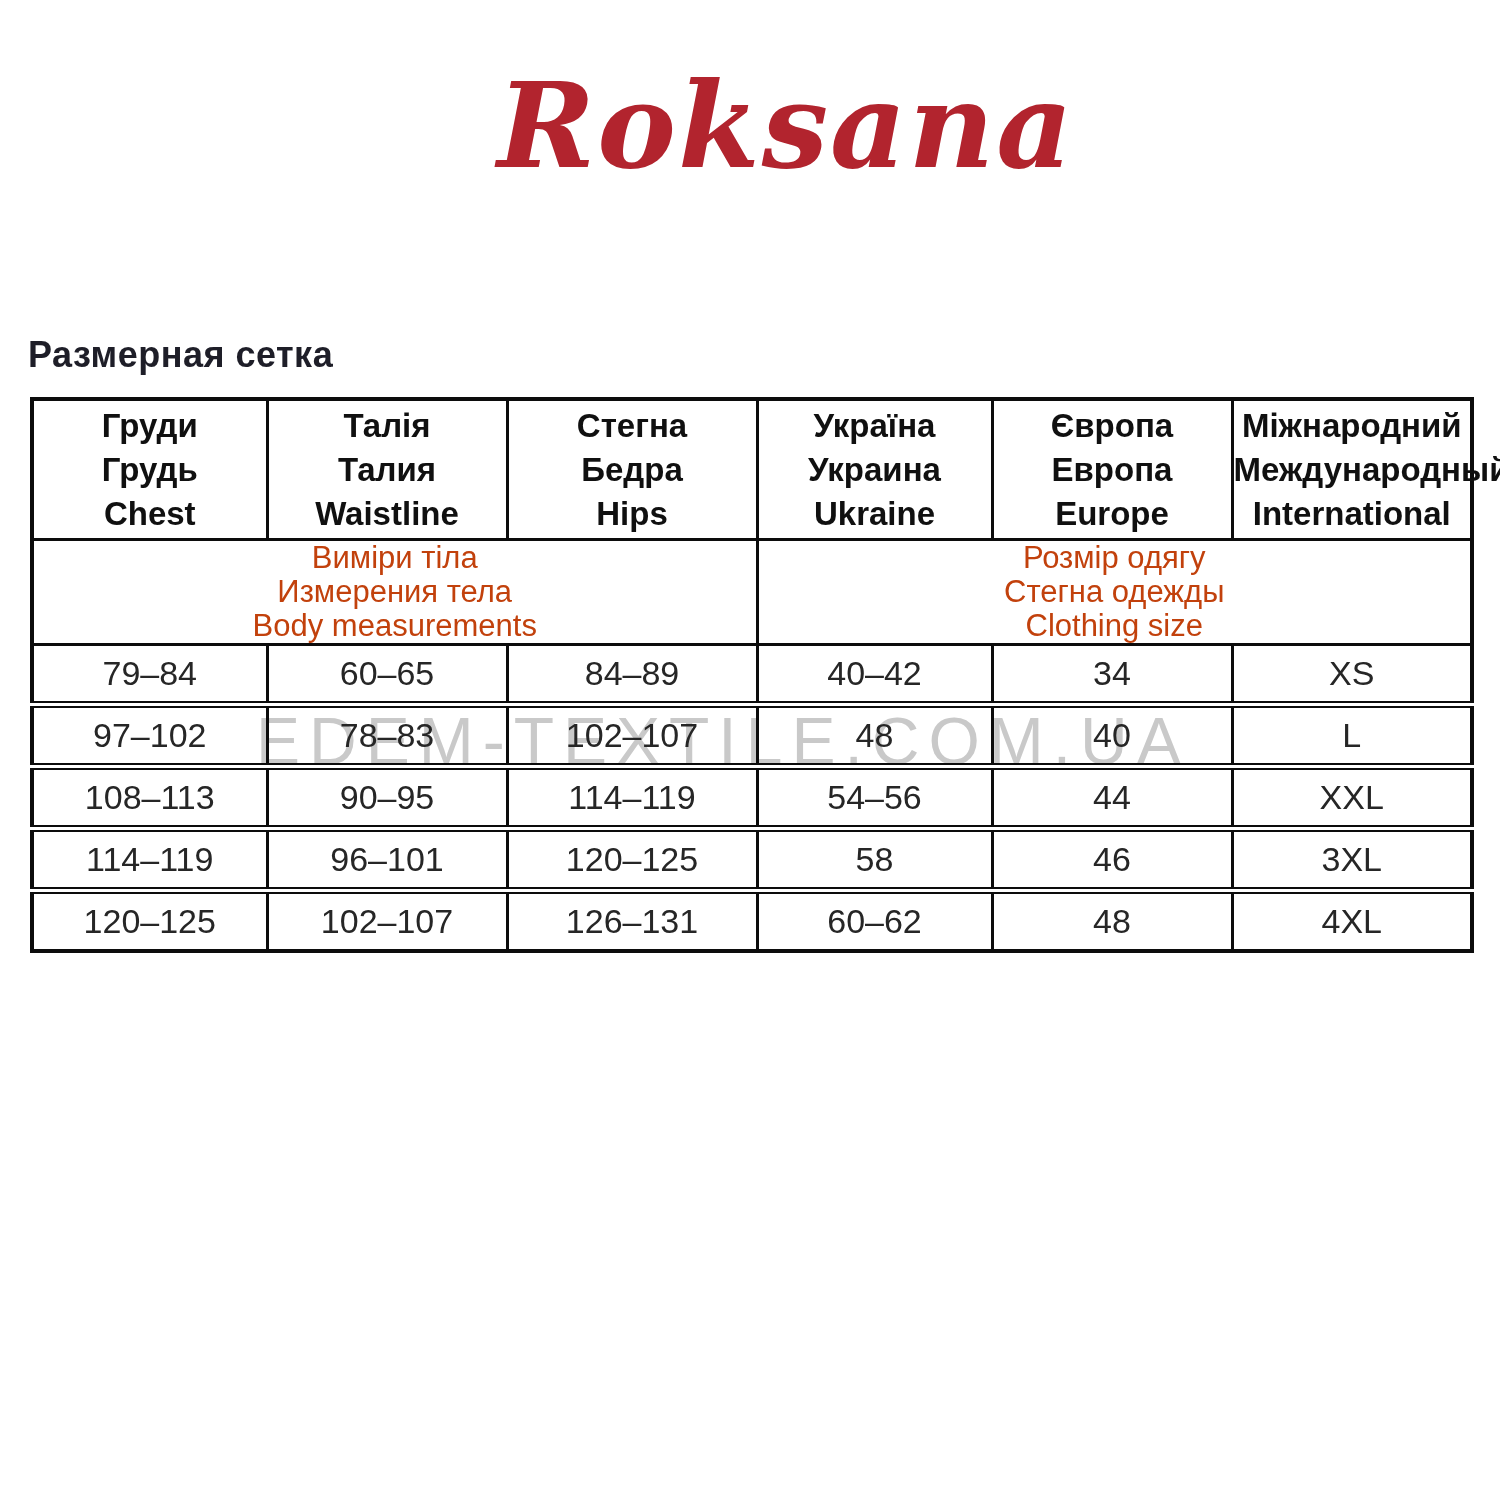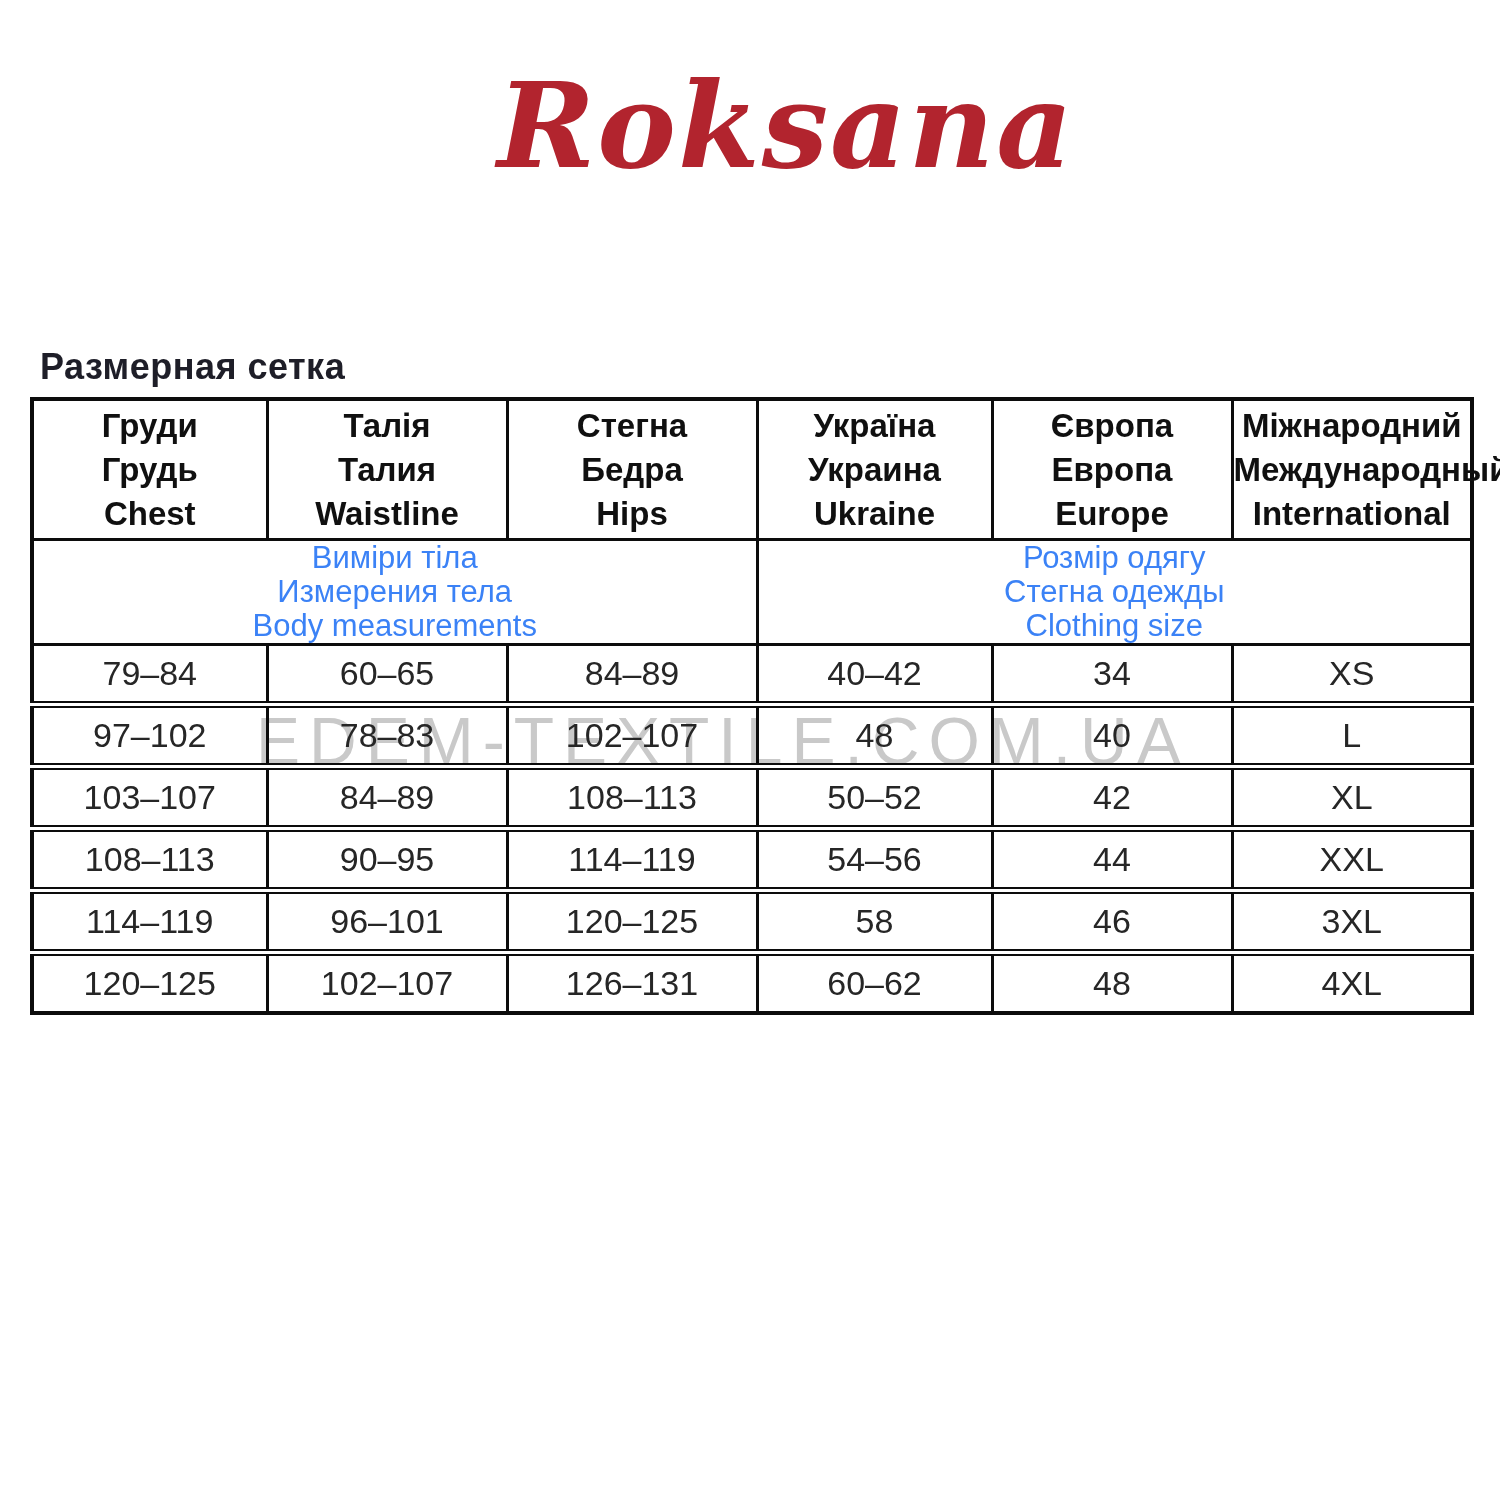--- a/index.html
+++ b/index.html
@@ -21,21 +21,21 @@
     font-size: 118px;
     line-height: 160px;
     color: #b2242e;
     letter-spacing: 2px;
     margin-left: 36px;
   }
 
   .page-title {
     position: absolute;
     top: 334px; left: 28px;
-    margin: 12px;
+    margin: 0;
     font-size: 36px;
     font-weight: bold;
     color: #1e1e28;
     letter-spacing: 0.5px;
   }
 
   .watermark {
     position: absolute;
     top: 700px; left: 256px;
     font-size: 66px;
@@ -70,21 +70,21 @@
     font-size: 33px;
     line-height: 44px;
     font-weight: bold;
     color: #101010;
   }
   tr.group-row td {
     height: 99px;
     font-size: 31px;
     line-height: 34px;
     font-weight: normal;
-    color: #3b82f6;
+    color: #c2410c;
   }
   tbody tr.size-row td {
     height: 55px;
     font-size: 34px;
     font-weight: normal;
     color: #262626;
   }
   
   tbody tr.size-row + tr.size-row td { border-top: 7px double #0c0c0c; }
 
@@ -165,28 +165,20 @@
     </tr>
     <tr class="size-row">
       <td>97–102</td>
       <td>78–83</td>
       <td>102–107</td>
       <td>48</td>
       <td>40</td>
       <td>L</td>
     </tr>
     <tr class="size-row">
-      <td>103–107</td>
-      <td>84–89</td>
-      <td>108–113</td>
-      <td>50–52</td>
-      <td>42</td>
-      <td>XL</td>
-    </tr>
-    <tr class="size-row">
       <td>108–113</td>
       <td>90–95</td>
       <td>114–119</td>
       <td>54–56</td>
       <td>44</td>
       <td>XXL</td>
     </tr>
     <tr class="size-row">
       <td>114–119</td>
       <td>96–101</td>

